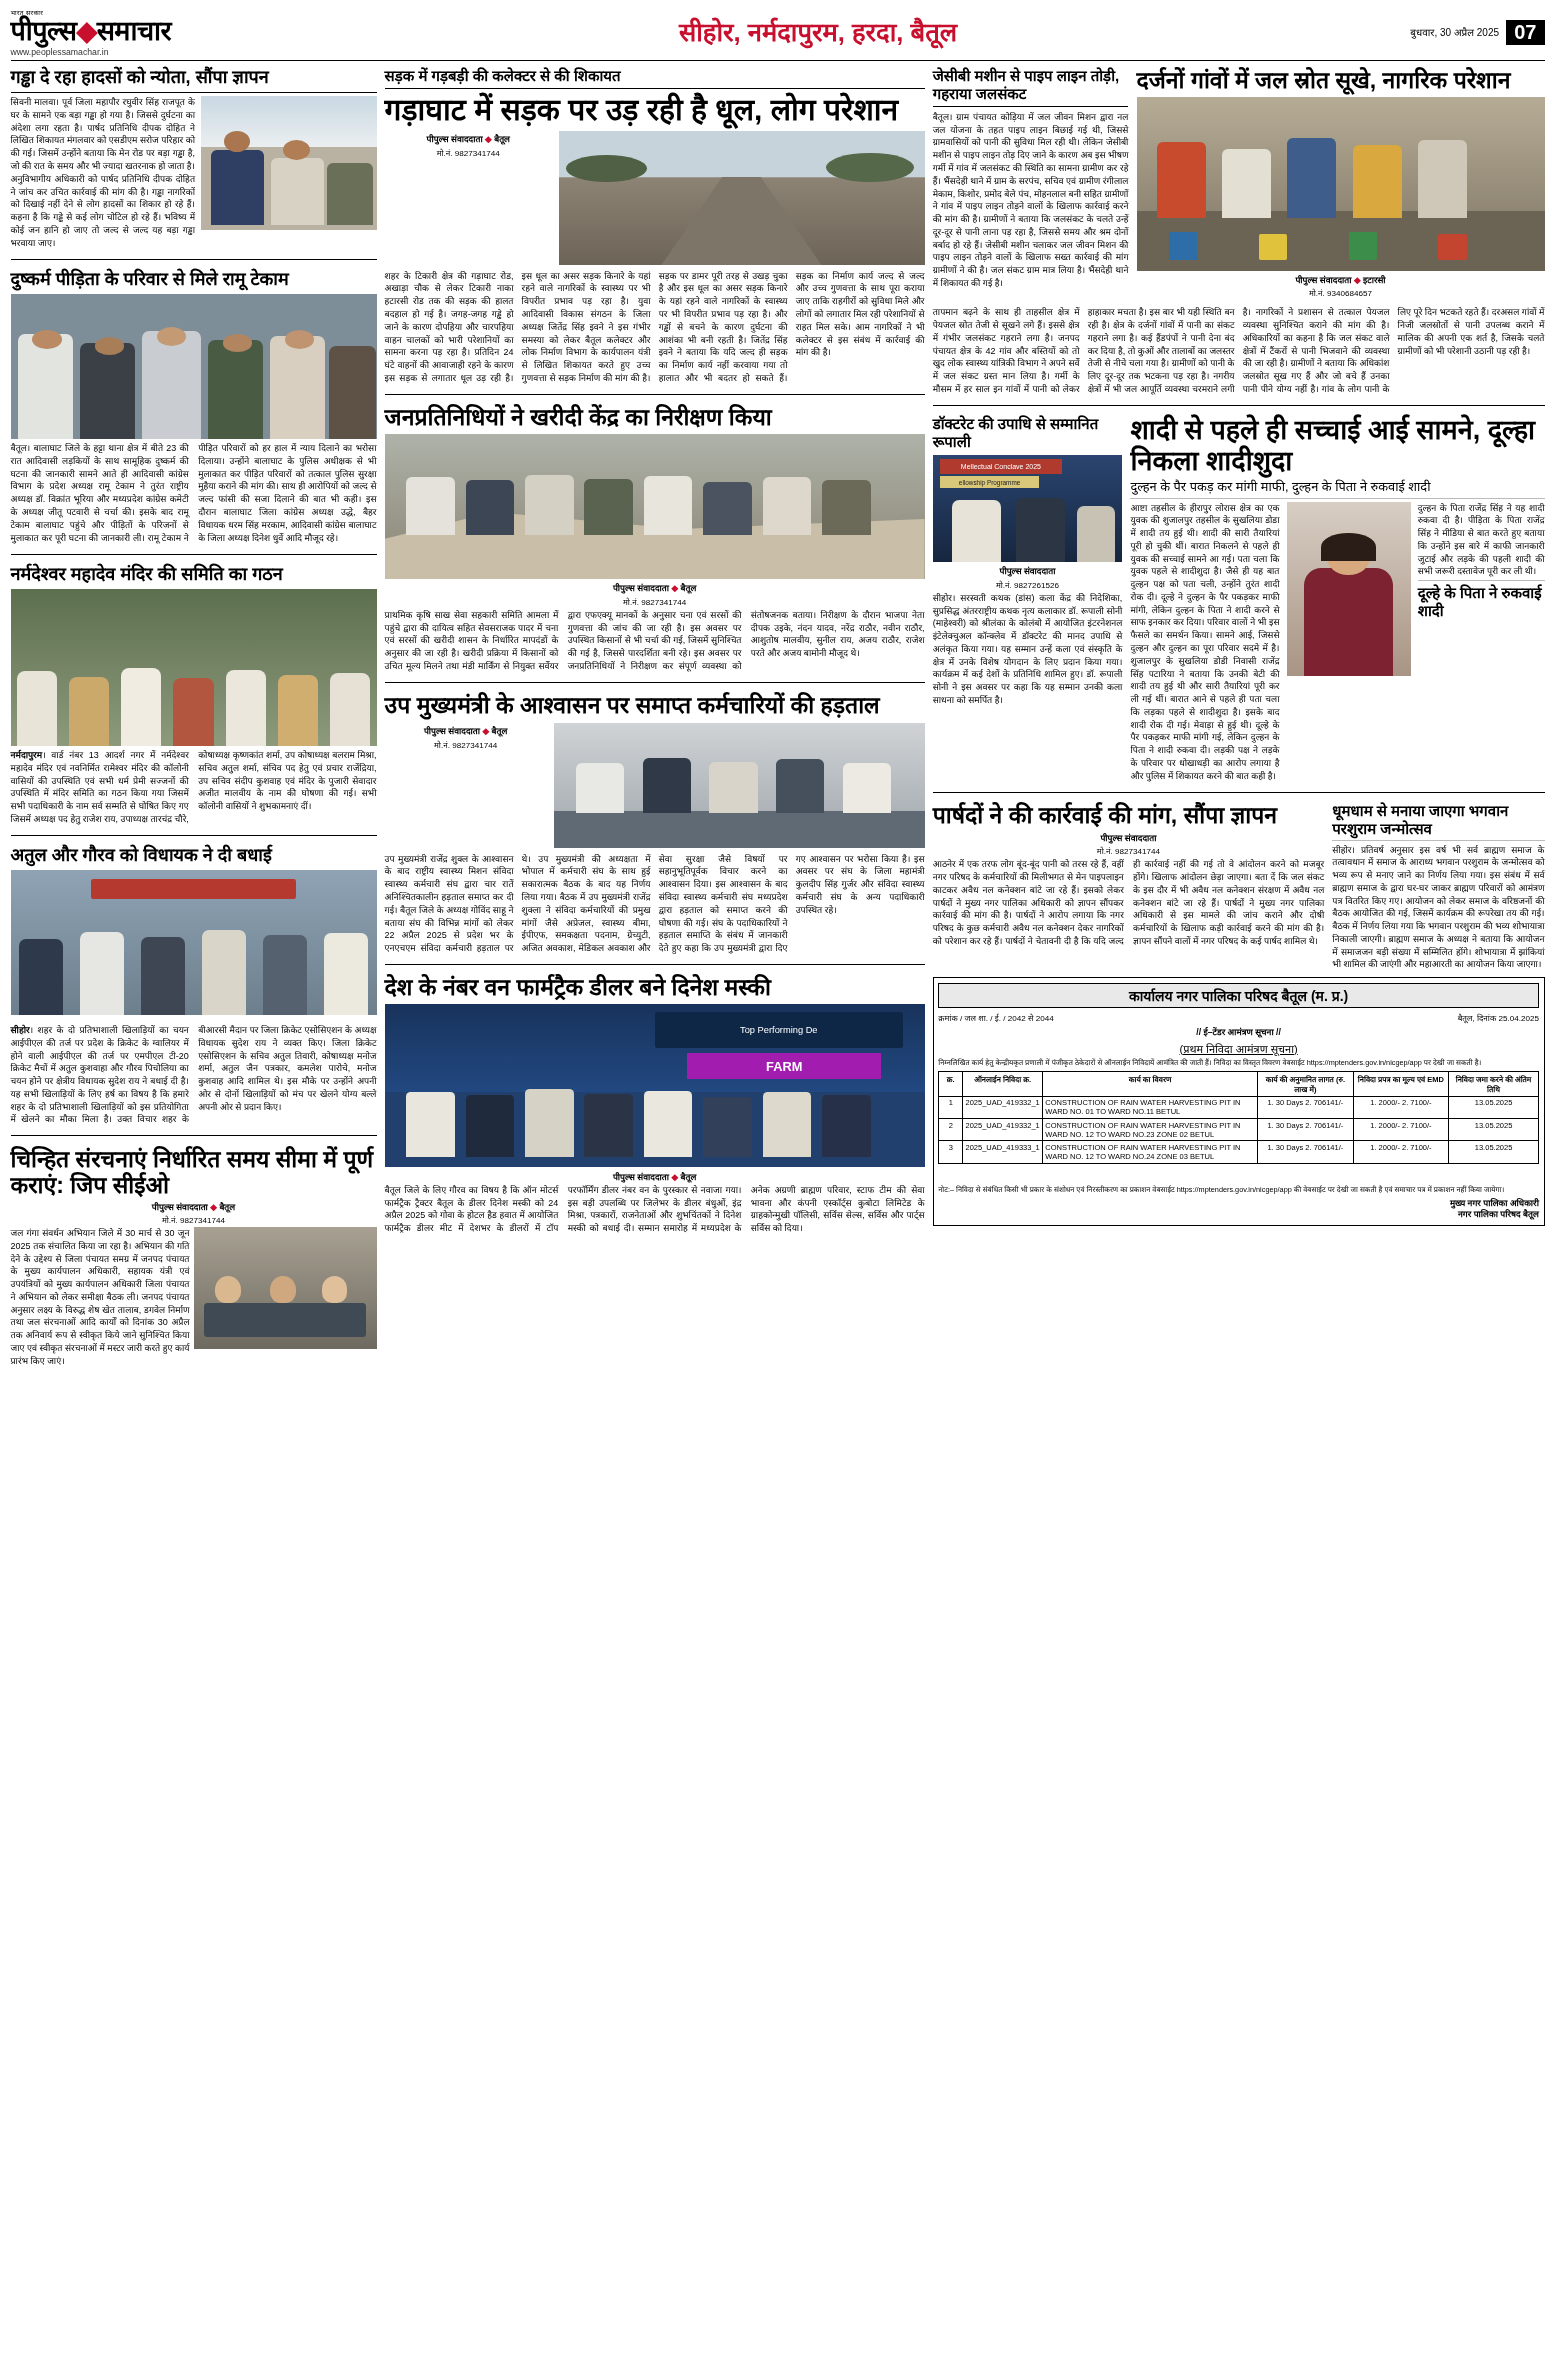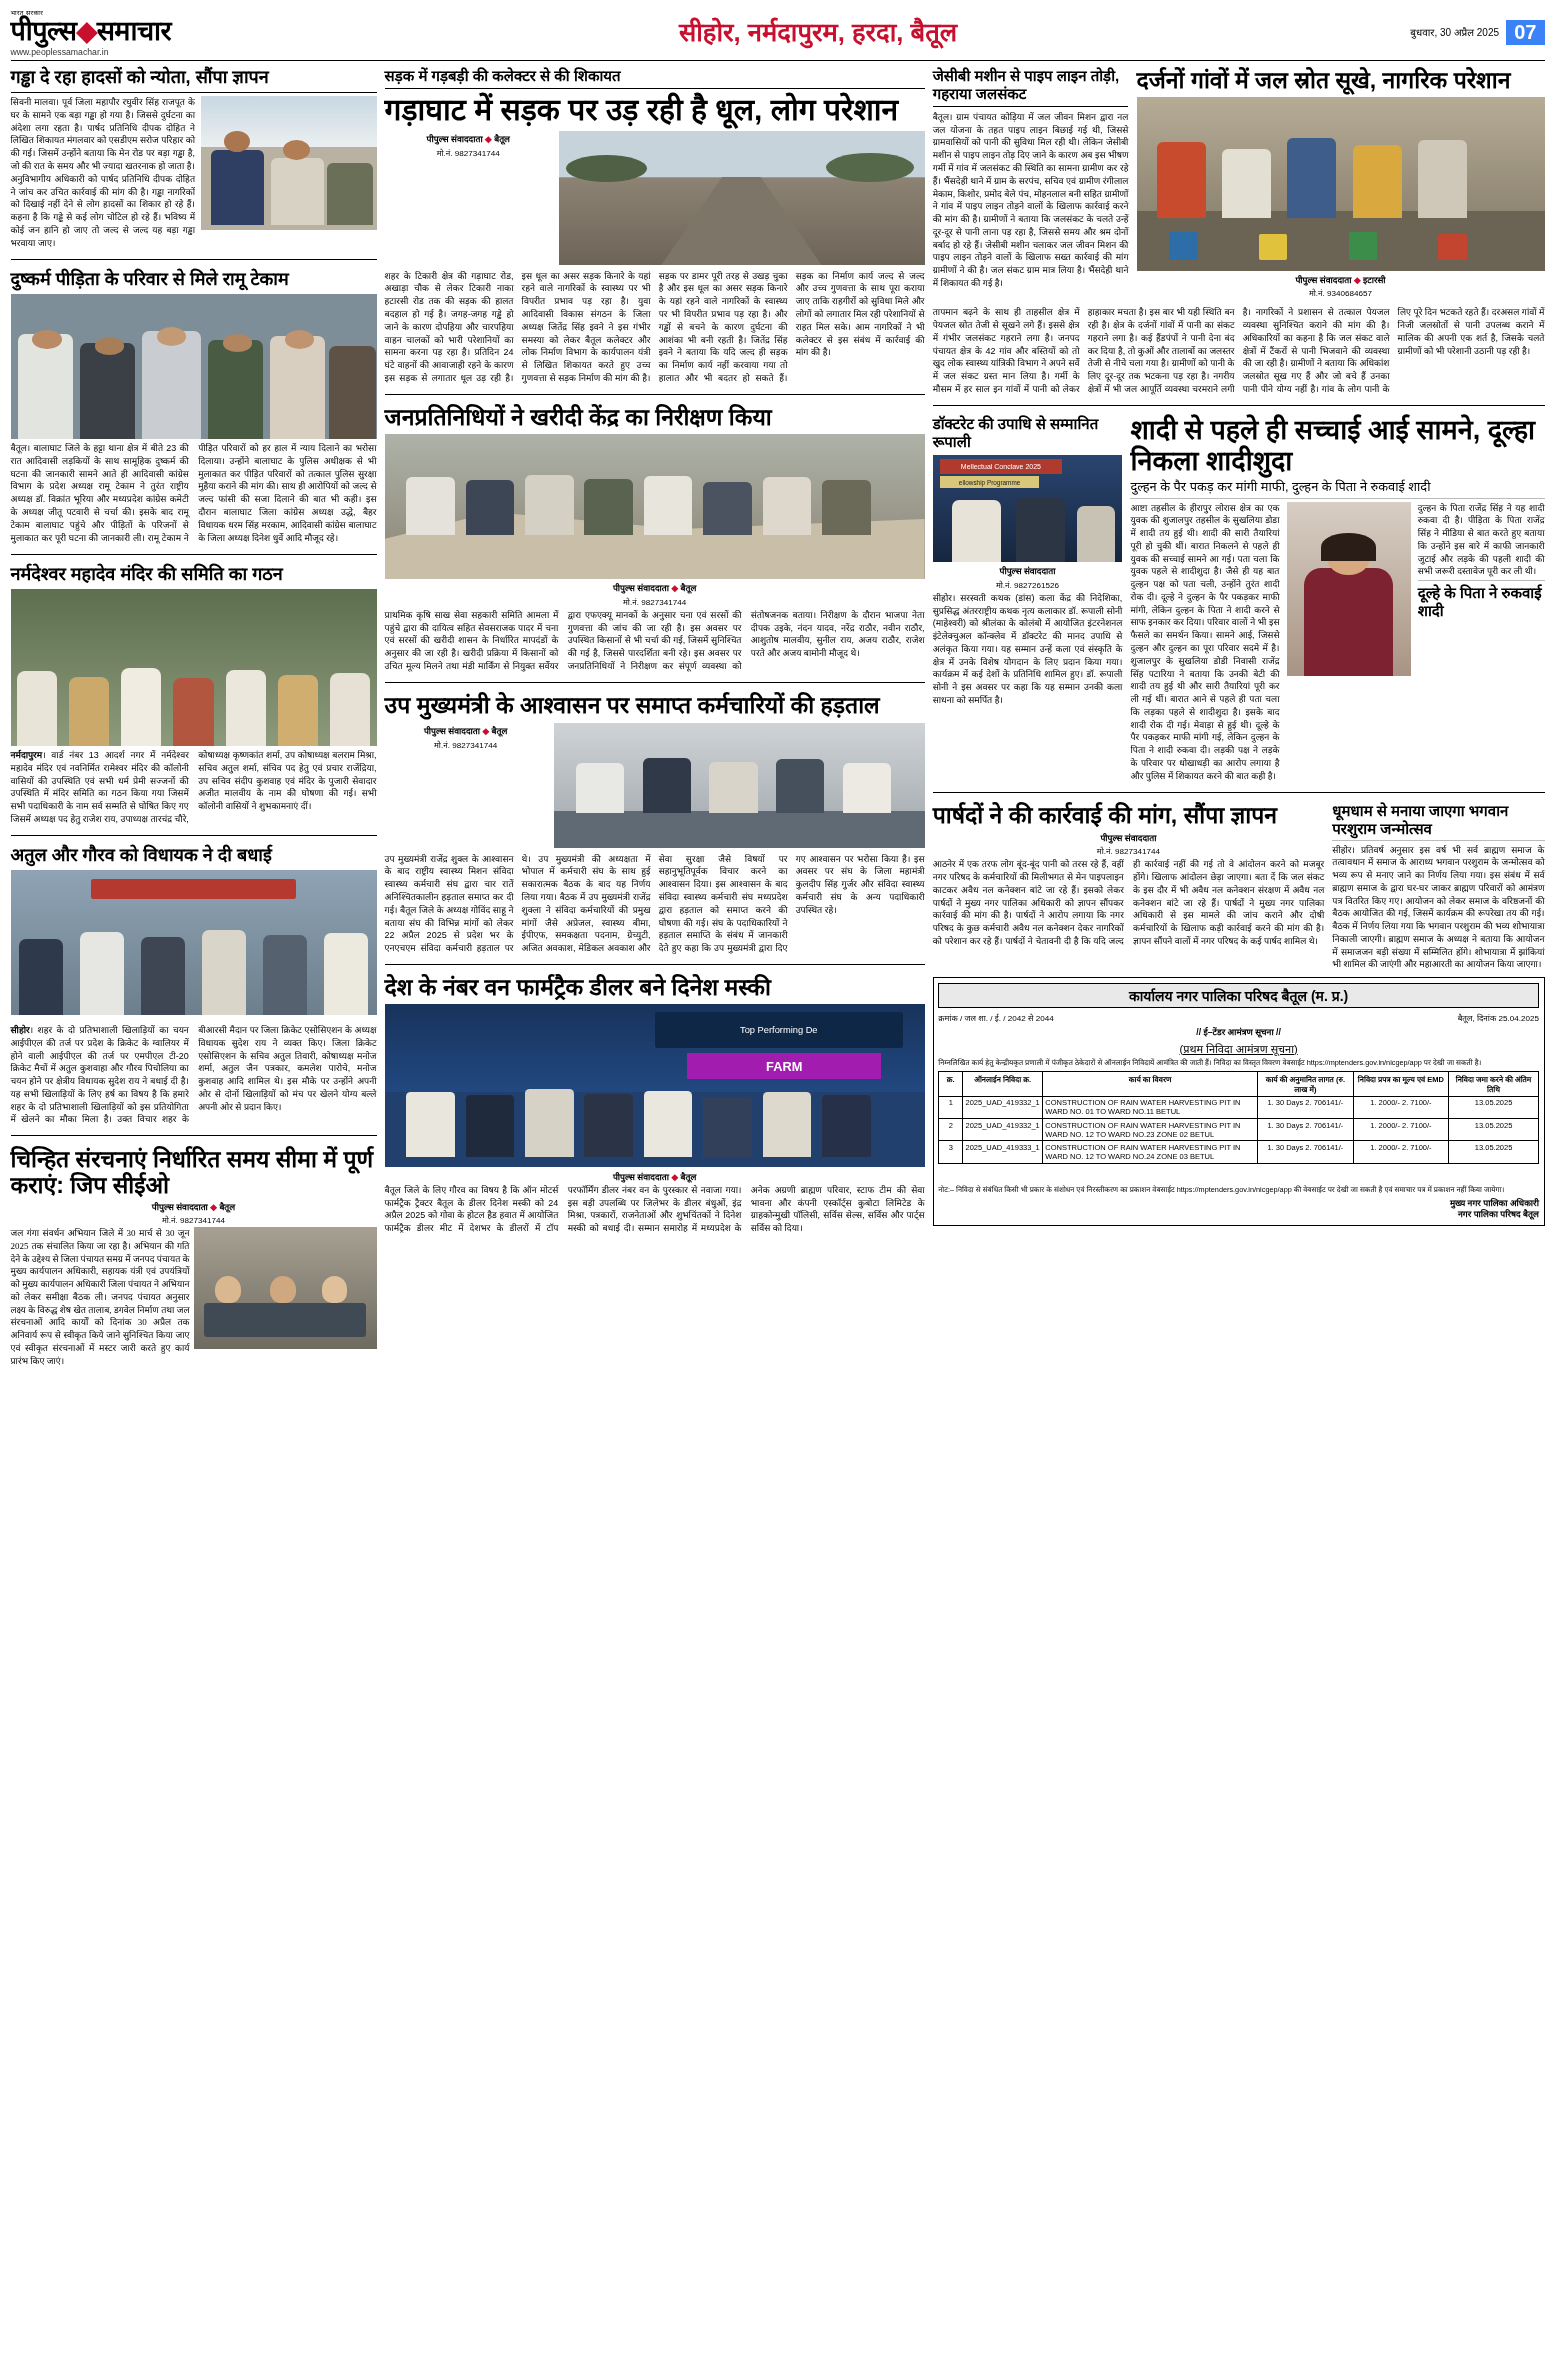--- a/index.html
+++ b/index.html
@@ -12,21 +12,21 @@
   .masthead{display:flex;align-items:center;border-bottom:1.7px solid #000;padding-bottom:3.5px;}
   .mast-logo{width:273px;flex:0 0 273px;}
   .mast-logo .tiny{font-size:6.4px;letter-spacing:0.3px;}
   .mast-logo .brand{font-size:27px;font-weight:bold;letter-spacing:-0.6px;line-height:1.05;}
   .mast-logo .brand .red{color:#c8102e;}
   .mast-logo .site{font-size:8.7px;color:#333;margin-top:1.2px;}
   .mast-center{flex:1;text-align:center;}
   .mast-center .cities{color:#c8102e;font-size:25.6px;font-weight:bold;line-height:1.1;}
   .mast-right{width:192px;flex:0 0 192px;text-align:right;display:flex;align-items:center;justify-content:flex-end;gap:7px;}
   .mast-right .date{font-size:10px;}
-  .mast-right .pageno{background:#3b82f6;color:#fff;font-size:20px;font-weight:bold;padding:1.2px 8.1px;}
+  .mast-right .pageno{background:#000000;color:#fff;font-size:20px;font-weight:bold;padding:1.2px 8.1px;}
   
   .grid{display:flex;gap:8.1px;margin-top:5.8px;}
   .col{display:flex;flex-direction:column;gap:5.8px;}
   .c1{width:366px;flex:0 0 366px;}
   .c2{width:540px;flex:0 0 540px;}
   .c3{width:604px;flex:1;}
   .hr{border-top:0.6px solid #000;margin:3.5px 0;}
   .hr-thin{border-top:0.6px solid #bbb;margin:2.3px 0;}
   
   h2.hl{font-size:18px;line-height:1.18;margin:0;font-weight:bold;}
@@ -178,21 +178,21 @@
       <div class="hr"></div>
 
       <article>
         <h2 class="hl-md">चिन्हित संरचनाएं निर्धारित समय सीमा में पूर्ण कराएं: जिप सीईओ</h2>
         <div class="byline">
           <span>पीपुल्स संवाददाता</span>
           <span class="dot">◆</span>
           <span class="place">बैतूल</span>
         </div>
         <div class="phone">मो.नं. 9827341744</div>
-        <div style="display:flex;gap:4px;font-family:Liberation Serif, serif;">
+        <div style="display:flex;gap:4px;">
           <div class="body" style="flex:1;">जल गंगा संवर्धन अभियान जिले में 30 मार्च से 30 जून 2025 तक संचालित किया जा रहा है। अभियान की गति देने के उद्देश्य से जिला पंचायत समग्र में जनपद पंचायत के मुख्य कार्यपालन अधिकारी, सहायक यंत्री एवं उपयंत्रियों को मुख्य कार्यपालन अधिकारी जिला पंचायत ने अभियान को लेकर समीक्षा बैठक ली। जनपद पंचायत अनुसार लक्ष्य के विरुद्ध शेष खेत तालाब, डगवेल निर्माण तथा जल संरचनाओं आदि कार्यों को दिनांक 30 अप्रैल तक अनिवार्य रूप से स्वीकृत किये जाने सुनिश्चित किया जाए एवं स्वीकृत संरचनाओं में मस्टर जारी करते हुए कार्य प्रारंभ किए जाएं।</div>
           <figure style="width:50%;">
             <div class="ph" style="height:122px;background:#8b8578;">
               <div style="position:absolute;inset:0;background:linear-gradient(#a8a193,#6e6a60);"></div>
               <div style="position:absolute;bottom:10%;left:6%;width:88%;height:28%;background:#3f4a55;border-radius:3.5px;"></div>
               <div style="position:absolute;bottom:38%;left:12%;width:14%;height:22%;background:#d9b88f;border-radius:50% 50% 40% 40%;"></div>
               <div style="position:absolute;bottom:38%;left:42%;width:14%;height:22%;background:#cfa87f;border-radius:50% 50% 40% 40%;"></div>
               <div style="position:absolute;bottom:38%;left:70%;width:14%;height:22%;background:#e0c09a;border-radius:50% 50% 40% 40%;"></div>
             </div>
           </figure>

